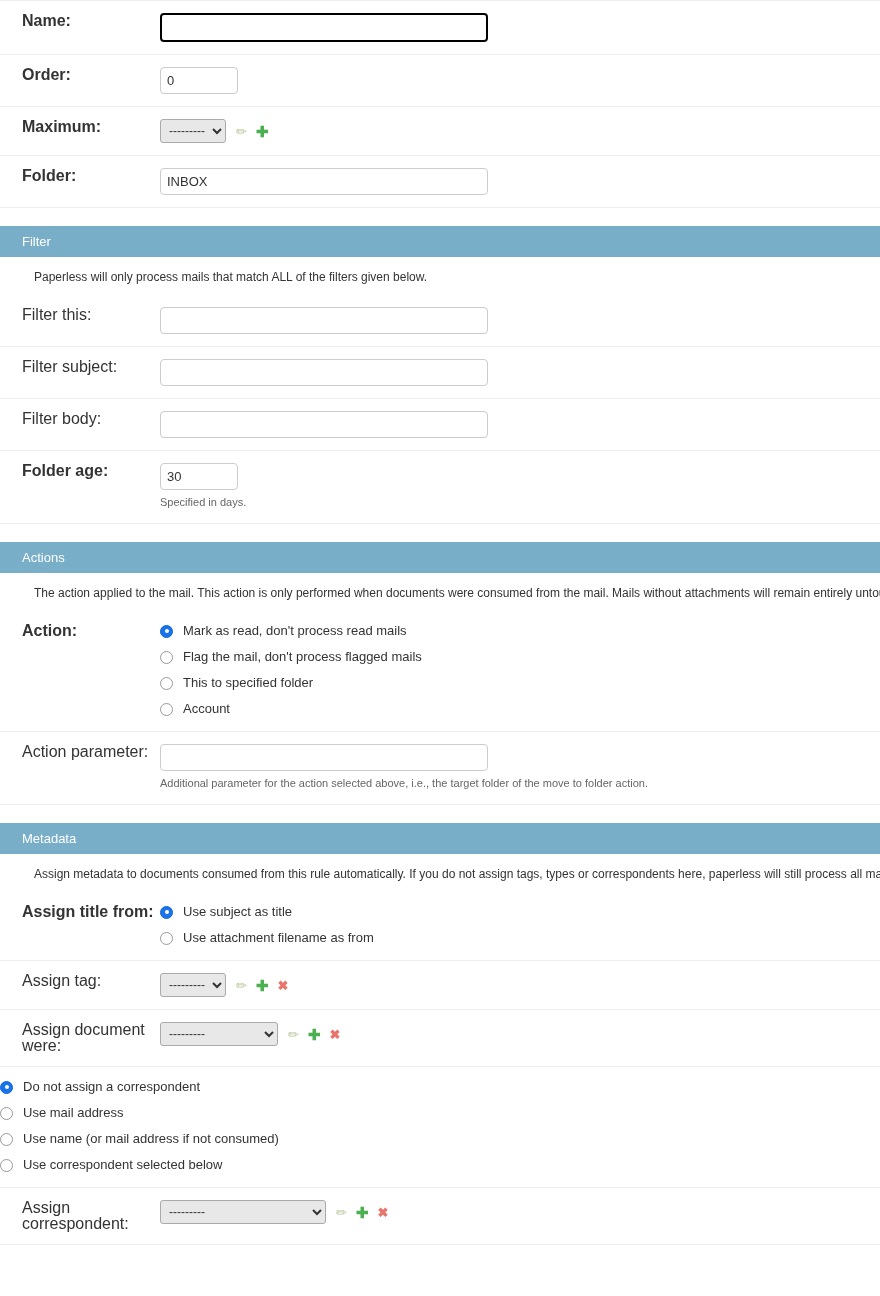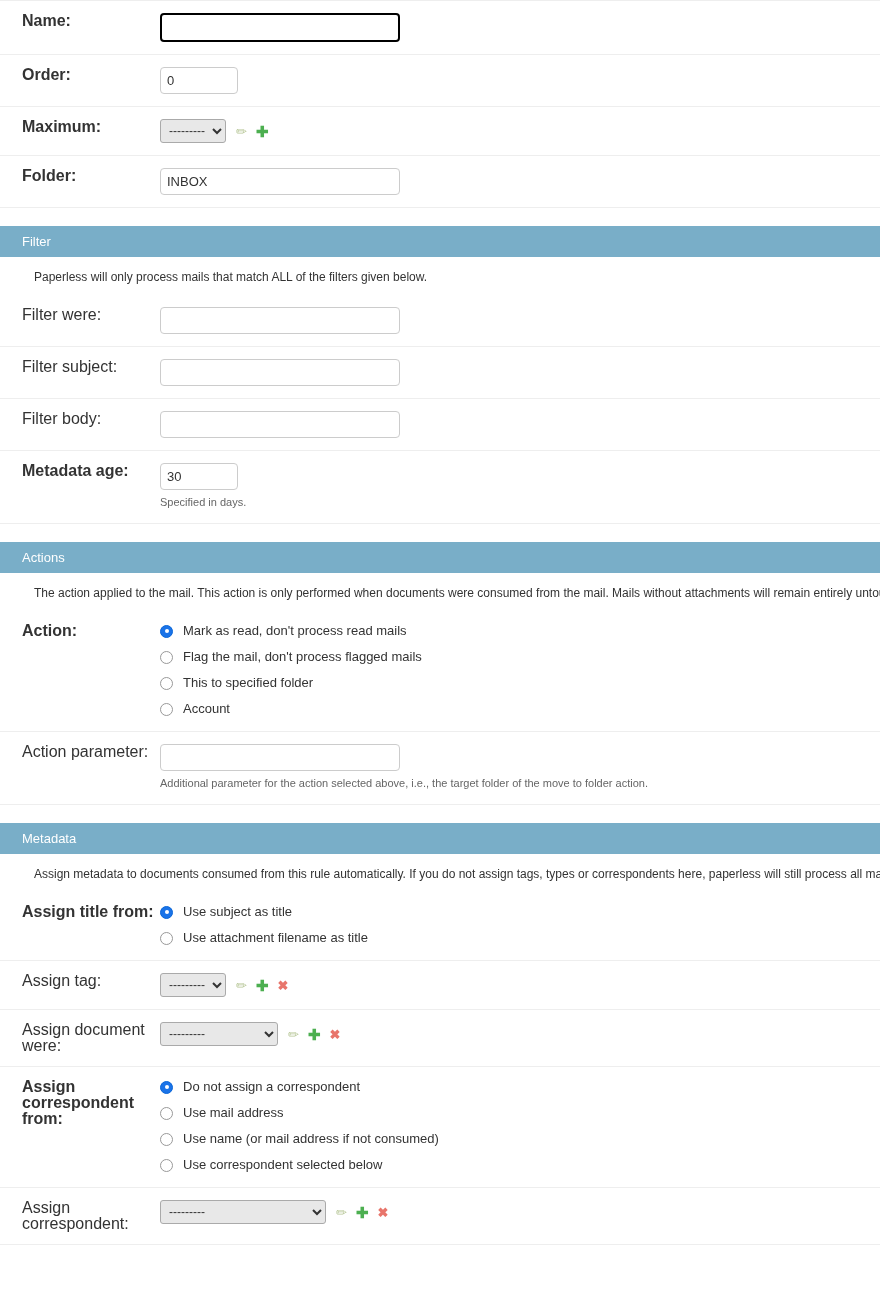--- a/index.html
+++ b/index.html
@@ -65,21 +65,21 @@
     font-family: "Liberation Sans", sans-serif;
     font-size: 13px;
     color: #333;
     padding: 5px 6px;
     border: 1px solid #ccc;
     border-radius: 4px;
     box-sizing: border-box;
     height: 27px;
     background: #fff;
   }
-  input.wide { width: 240px; }
+  input.wide { width: 328px; }
   input.narrow { width: 78px; }
   input.focused {
     border: 2px solid #000;
     height: 29px;
   }
   select {
     font-family: "Liberation Sans", sans-serif;
     font-size: 12px;
     color: #333;
     border: 1px solid #aaa;
@@ -213,42 +213,42 @@
       </div>
     </div>
 
   </div>
 
   <div class="module">
     <div class="module-header">Filter</div>
     <div class="module-desc">Paperless will only process mails that match ALL of the filters given below.</div>
 
     <div class="row">
-      <div class="row-label">Filter were:</div>
+      <div class="row-label">Filter this:</div>
       <div class="row-field">
         <input type="text" class="wide" value="" style="">
       </div>
     </div>
 
     <div class="row">
       <div class="row-label">Filter subject:</div>
       <div class="row-field">
         <input type="text" class="wide" value="" style="">
       </div>
     </div>
 
     <div class="row">
       <div class="row-label">Filter body:</div>
       <div class="row-field">
         <input type="text" class="wide" value="" style="">
       </div>
     </div>
 
     <div class="row tall">
-      <div class="row-label bold">Metadata age:</div>
+      <div class="row-label bold">Folder age:</div>
       <div class="row-field">
         <input type="text" class="narrow" value="30" style="">
         <div class="help">Specified in days.</div>
       </div>
     </div>
   </div>
 
   <div class="module">
     <div class="module-header">Actions</div>
     <div class="module-desc">The action applied to the mail. This action is only performed when documents were consumed from the mail. Mails without attachments will remain entirely untouched.</div>
@@ -293,21 +293,21 @@
     <div class="row tall">
       <div class="row-label bold">Assign title from:</div>
       <div class="row-field">
         <div class="radio-list">
           <div class="radio-item">
             <span class="radio checked"></span>
             <span class="radio-label">Use subject as title</span>
           </div>
           <div class="radio-item">
             <span class="radio"></span>
-            <span class="radio-label">Use attachment filename as title</span>
+            <span class="radio-label">Use attachment filename as from</span>
           </div>
         </div>
       </div>
     </div>
 
     <div class="row">
       <div class="row-label">Assign tag:</div>
       <div class="row-field field-inline">
         <select class="sm">
           <option>---------</option>
@@ -328,21 +328,20 @@
         </select>
         <span class="inline-tools">
           <span class="icon icon-pencil">✏</span>
           <span class="icon icon-plus">✚</span>
           <span class="icon icon-cross">✖</span>
         </span>
       </div>
     </div>
 
     <div class="row tall">
-      <div class="row-label bold">Assign correspondent from:</div>
       <div class="row-field">
         <div class="radio-list">
           <div class="radio-item">
             <span class="radio checked"></span>
             <span class="radio-label">Do not assign a correspondent</span>
           </div>
           <div class="radio-item">
             <span class="radio"></span>
             <span class="radio-label">Use mail address</span>
           </div>

